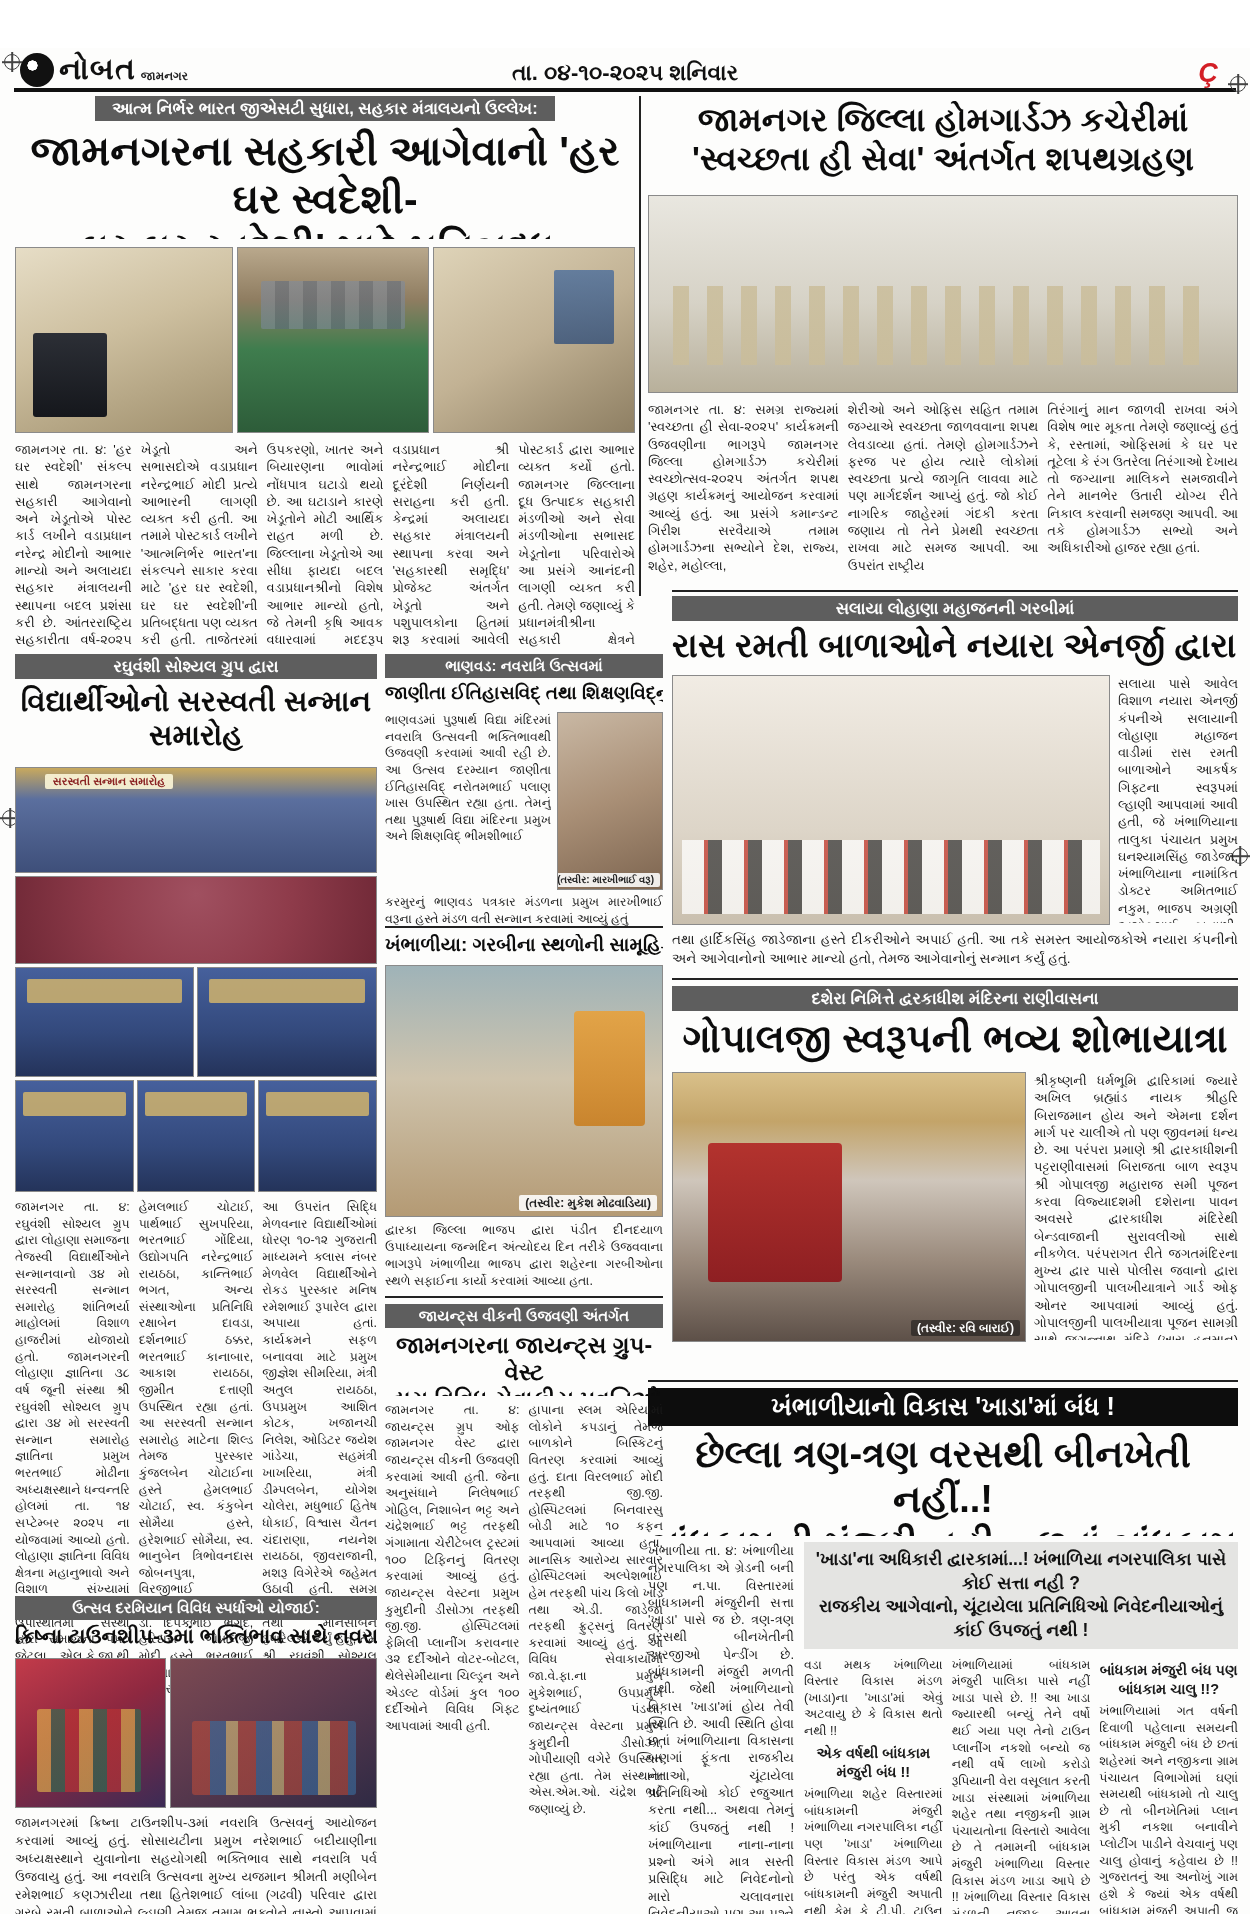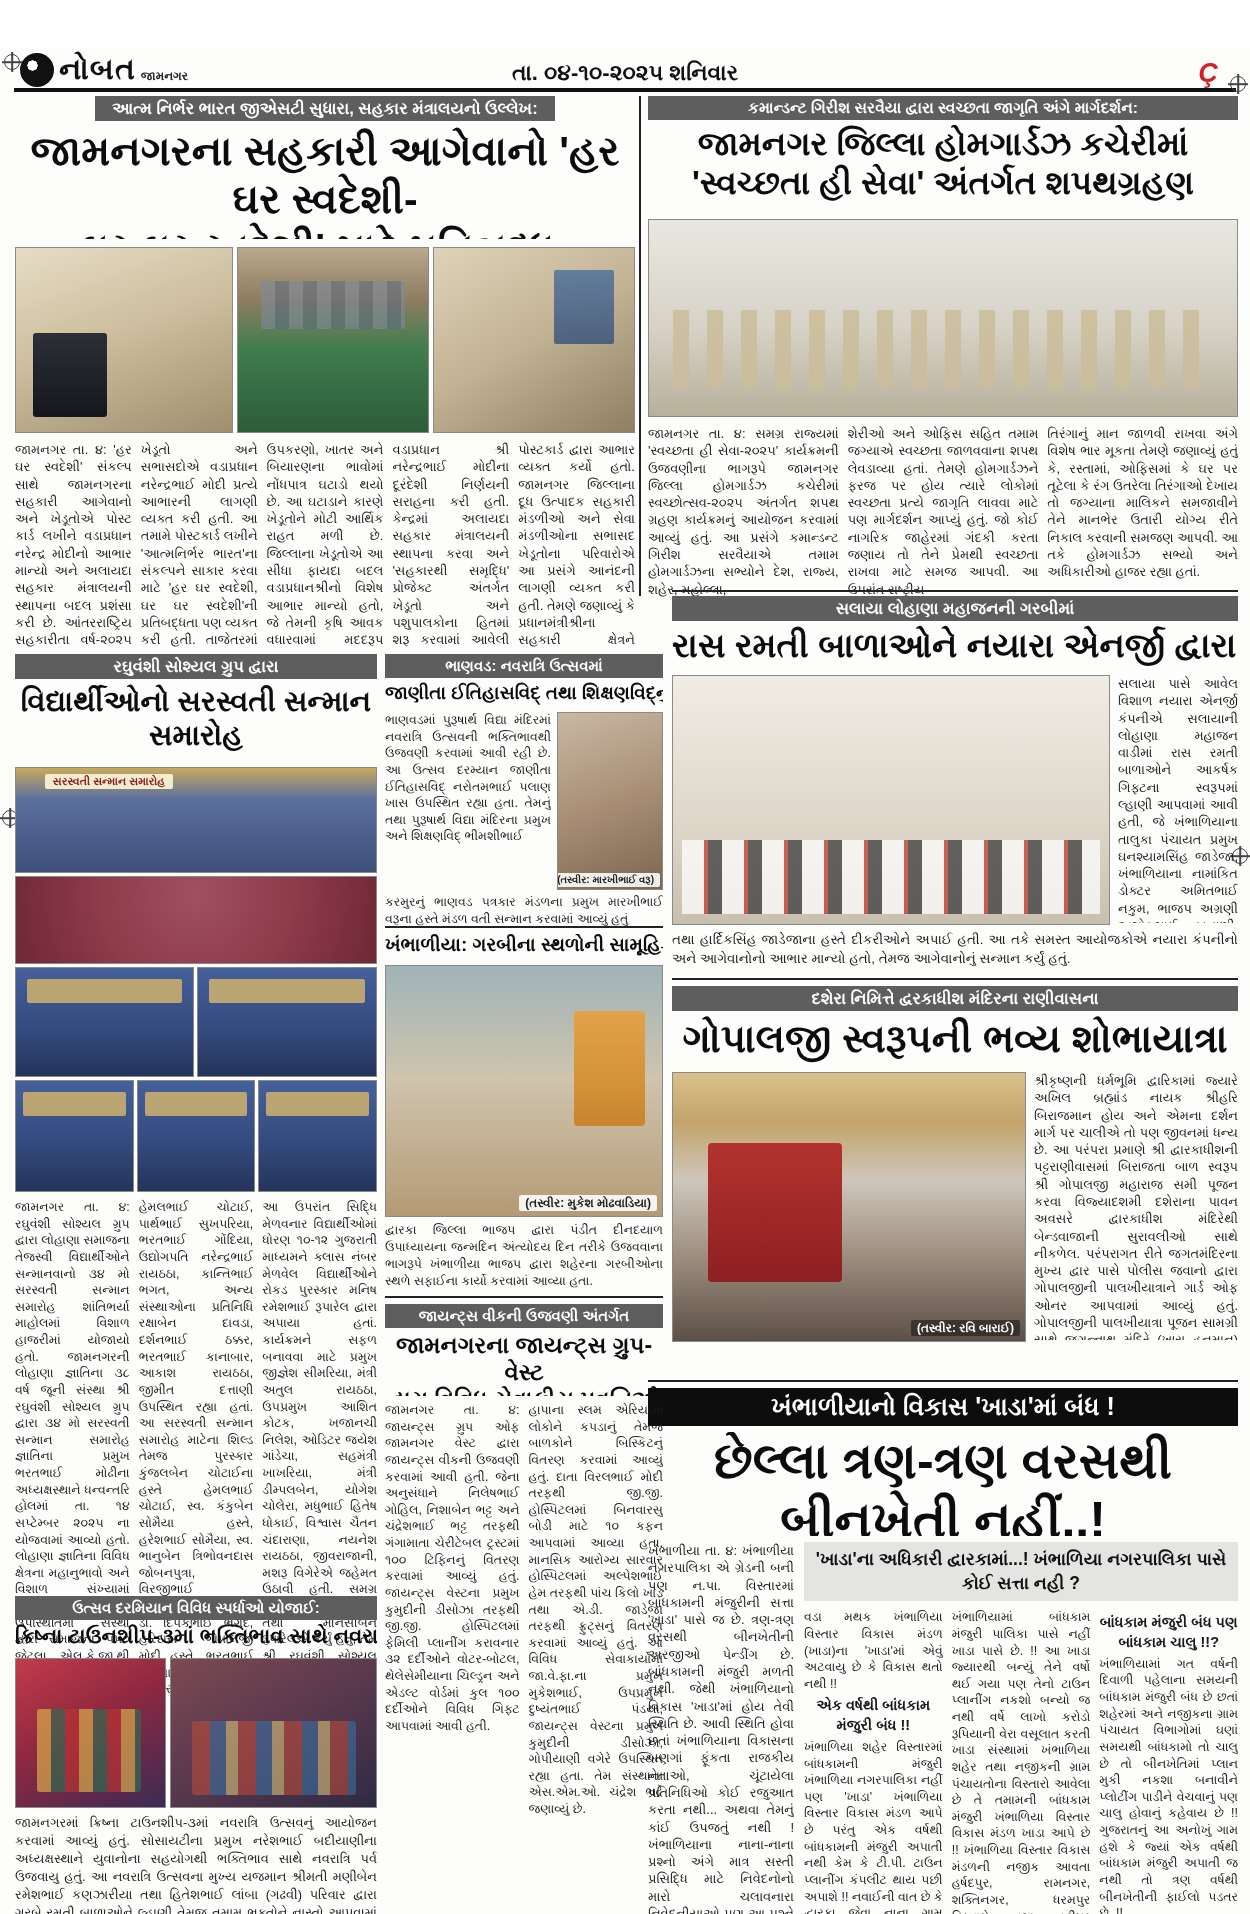--- a/index.html
+++ b/index.html
@@ -100,21 +100,20 @@
       <div class="col">ખેડૂતો અને સભાસદોએ વડાપ્રધાન નરેન્દ્રભાઈ મોદી પ્રત્યે આભારની લાગણી વ્યક્ત કરી હતી. આ તમામે પોસ્ટકાર્ડ લખીને 'આત્મનિર્ભર ભારત'ના સંકલ્પને સાકાર કરવા માટે 'હર ઘર સ્વદેશી, ઘર ઘર સ્વદેશી'ની પ્રતિબદ્ધતા પણ વ્યક્ત કરી હતી. તાજેતરમાં કેન્દ્ર સરકાર દ્વારા જીએસટી માળખામાં કરવામાં આવેલા સુધારાઓથી કૃષિ</div>
       <div class="col">ઉપકરણો, ખાતર અને બિયારણના ભાવોમાં નોંધપાત્ર ઘટાડો થયો છે. આ ઘટાડાને કારણે ખેડૂતોને મોટી આર્થિક રાહત મળી છે. જિલ્લાના ખેડૂતોએ આ સીધા ફાયદા બદલ વડાપ્રધાનશ્રીનો વિશેષ આભાર માન્યો હતો, જે તેમની કૃષિ આવક વધારવામાં મદદરૂપ થશે. જિલ્લાના સહકારી સમાજસદો, હોદ્દેદારો, ખેડૂતો અને પશુપાલકોએ</div>
       <div class="col">વડાપ્રધાન શ્રી નરેન્દ્રભાઈ મોદીના દૂરંદેશી નિર્ણયની સરાહના કરી હતી. કેન્દ્રમાં અલાયદા સહકાર મંત્રાલયની સ્થાપના કરવા અને 'સહકારથી સમૃદ્ધિ' પ્રોજેક્ટ અંતર્ગત ખેડૂતો અને પશુપાલકોના હિતમાં શરૂ કરવામાં આવેલી વિવિધ પહેલોને કારણે સહકારી ક્ષેત્રને નવી દિશા મળી છે. આ પ્રયાસો પ્રત્યે પોતાની સંપૂર્ણ પ્રતિબદ્ધતા વ્યક્ત કરવા માટે સહકારી સમુદાયે</div>
       <div class="col">પોસ્ટકાર્ડ દ્વારા આભાર વ્યક્ત કર્યો હતો. જામનગર જિલ્લાના દૂધ ઉત્પાદક સહકારી મંડળીઓ અને સેવા મંડળીઓના સભાસદ ખેડૂતોના પરિવારોએ આ પ્રસંગે આનંદની લાગણી વ્યક્ત કરી હતી. તેમણે જણાવ્યું કે પ્રધાનમંત્રીશ્રીના સહકારી ક્ષેત્રને મજબૂત બનાવવાના પ્રયાસો થકી તેમના જીવનમાં સમૃદ્ધિ અને સશક્તિકરણ આવ્યું છે.</div>
     </div>
   </div>
 
   <div class="vdiv" style="left:639px;top:48px;height:500px;"></div>
 
   <div class="blk" style="left:648px;top:48px;width:590px;">
-    <div class="kicker" style="font-size:15.5px;">કમાન્ડન્ટ ગિરીશ સરવૈયા દ્વારા સ્વચ્છતા જાગૃતિ અંગે માર્ગદર્શન:</div>
     <div class="headline" style="font-size:33px;height:90px;margin-top:5px;">
       <div>જામનગર જિલ્લા હોમગાર્ડઝ કચેરીમાં</div>
       <div>'સ્વચ્છતા હી સેવા' અંતર્ગત શપથગ્રહણ</div>
     </div>
     <div class="photo ph-guards" style="width:588px;height:196px;margin-top:4px;"></div>
     <div class="cols" style="margin-top:8px;height:196px;">
       <div class="col">જામનગર તા. ૪: સમગ્ર રાજ્યમાં 'સ્વચ્છતા હી સેવા-૨૦૨૫' કાર્યક્રમની ઉજવણીના ભાગરૂપે જામનગર જિલ્લા હોમગાર્ડઝ કચેરીમાં સ્વચ્છોત્સવ-૨૦૨૫ અંતર્ગત શપથ ગ્રહણ કાર્યક્રમનું આયોજન કરવામાં આવ્યું હતું. આ પ્રસંગે કમાન્ડન્ટ ગિરીશ સરવૈયાએ તમામ હોમગાર્ડઝના સભ્યોને દેશ, રાજ્ય, શહેર, મહોલ્લા,</div>
       <div class="col">શેરીઓ અને ઓફિસ સહિત તમામ જગ્યાએ સ્વચ્છતા જાળવવાના શપથ લેવડાવ્યા હતાં. તેમણે હોમગાર્ડઝને ફરજ પર હોય ત્યારે લોકોમાં સ્વચ્છતા પ્રત્યે જાગૃતિ લાવવા માટે પણ માર્ગદર્શન આપ્યું હતું. જો કોઈ નાગરિક જાહેરમાં ગંદકી કરતા જણાય તો તેને પ્રેમથી સ્વચ્છતા રાખવા માટે સમજ આપવી. આ ઉપરાંત રાષ્ટ્રીય</div>
       <div class="col">તિરંગાનું માન જાળવી રાખવા અંગે વિશેષ ભાર મૂકતા તેમણે જણાવ્યું હતું કે, રસ્તામાં, ઓફિસમાં કે ઘર પર તૂટેલા કે રંગ ઉતરેલા તિરંગાઓ દેખાય તો જગ્યાના માલિકને સમજાવીને તેને માનભેર ઉતારી યોગ્ય રીતે નિકાલ કરવાની સમજણ આપવી. આ તકે હોમગાર્ડઝ સભ્યો અને અધિકારીઓ હાજર રહ્યા હતાં.</div>
     </div>
@@ -139,29 +138,30 @@
       <div class="photo ph-gopal" style="width:352px;height:268px;flex:none;">
         <span class="chip dark">(તસ્વીર: રવિ બારાઈ)</span>
       </div>
       <div class="col" style="font-size:13px;height:268px;">શ્રીકૃષ્ણની ધર્મભૂમિ દ્વારિકામાં જ્યારે અખિલ બ્રહ્માંડ નાયક શ્રીહરિ બિરાજમાન હોય અને એમના દર્શન માર્ગ પર ચાલીએ તો પણ જીવનમાં ધન્ય છે. આ પરંપરા પ્રમાણે શ્રી દ્વારકાધીશની પટ્ટરાણીવાસમાં બિરાજતા બાળ સ્વરૂપ શ્રી ગોપાલજી મહારાજ સમી પૂજન કરવા વિજ્યાદશમી દશેરાના પાવન અવસરે દ્વારકાધીશ મંદિરેથી બેન્ડવાજાની સુરાવલીઓ સાથે નીકળેલ. પરંપરાગત રીતે જગતમંદિરના મુખ્ય દ્વાર પાસે પોલીસ જવાનો દ્વારા ગોપાલજીની પાલખીયાત્રાને ગાર્ડ ઓફ ઓનર આપવામાં આવ્યું હતું. ગોપાલજીની પાલખીયાત્રા પૂજન સામગ્રી સાથે જગન્નાથ મંદિરે (ખારા હનુમાન) પૂજન કરવા જવા માટે પ્રસ્થાન કર્યું હતું.</div>
     </div>
   </div>
 
   <div class="hdiv" style="left:648px;top:1332px;width:590px;"></div>
   <div class="blk" style="left:648px;top:1340px;width:590px;">
     <div class="banner-black">ખંભાળીયાનો વિકાસ 'ખાડા'માં બંધ !</div>
-    <div class="headline" style="font-size:50px;height:104px;margin-top:6px;">
+    <div class="headline" style="font-size:38px;height:104px;margin-top:6px;">
       <div>છેલ્લા ત્રણ-ત્રણ વરસથી બીનખેતી નહીં..!</div>
       <div>બાંધકામની મંજૂરી નહી... છતાં બાંધકામ ચાલુ...!</div>
     </div>
     <div style="display:flex;gap:10px;margin-top:6px;">
       <div class="col" style="flex:none;width:146px;height:400px;">ખંભાળીયા તા. ૪: ખંભાળીયા નગરપાલિકા એ ગ્રેડની બની પણ ન.પા. વિસ્તારમાં બાંધકામની મંજુરીની સત્તા 'ખાડા' પાસે જ છે. ત્રણ-ત્રણ વરસથી બીનખેતીની અરજીઓ પેન્ડીંગ છે. બાંધકામની મંજુરી મળતી નથી. જેથી ખંભાળિયાનો વિકાસ 'ખાડા'માં હોય તેવી સ્થિતિ છે. આવી સ્થિતિ હોવા છતાં ખંભાળિયાના વિકાસના બણગાં ફૂંકતા રાજકીય નેતાઓ, ચૂંટાયેલા પ્રતિનિધિઓ કોઈ રજુઆત કરતા નથી... અથવા તેમનું કાંઈ ઉપજતું નથી ! ખંભાળિયાના નાના-નાના પ્રશ્નો અંગે માત્ર સસ્તી પ્રસિદ્ધિ માટે નિવેદનોનો મારો ચલાવનારા નિવેદનીયાઓ પણ આ પ્રશ્ને મુંગા થઈ ગયા છે. ખંભાળિયા ન.પા. સી ગ્રેડમાંથી એ ગ્રેડની બની પણ</div>
       <div style="flex:1;">
         <div class="subhead-box">
           <div>'ખાડા'ના અધિકારી દ્વારકામાં...! ખંભાળિયા નગરપાલિકા પાસે કોઈ સત્તા નહી ?</div>
+          <div>રાજકીય આગેવાનો, ચૂંટાયેલા પ્રતિનિધિઓ નિવેદનીયાઓનું કાંઈ ઉપજતું નથી !</div>
         </div>
         <div style="display:flex;gap:9px;margin-top:8px;height:310px;overflow:hidden;">
           <div class="col" style="font-size:12.5px;">
             <span>વડા મથક ખંભાળિયા વિસ્તાર વિકાસ મંડળ (ખાડા)ના 'ખાડા'માં એવું અટવાયુ છે કે વિકાસ થતો નથી !!</span>
             <div class="col-sub">એક વર્ષથી બાંધકામ મંજુરી બંધ !!</div>
             <span>ખંભાળિયા શહેર વિસ્તારમાં બાંધકામની મંજુરી ખંભાળિયા નગરપાલિકા નહીં પણ 'ખાડા' ખંભાળિયા વિસ્તાર વિકાસ મંડળ આપે છે પરંતુ એક વર્ષથી બાંધકામની મંજુરી અપાતી નથી કેમ કે ટી.પી. ટાઉન પ્લાનીંગ કંપલીટ થાય પછી અપાશે !! નવાઈની વાત છે કે દ્વારકા જેવા નાના ગ્રામ પાલિકામાં પણ બાંધકામ મંજુરી નગરપાલિકા પાસે છે પણ જિલ્લાના વડા મથક</span>
           </div>
           <div class="col" style="font-size:12.5px;">ખંભાળિયામાં બાંધકામ મંજુરી પાલિકા પાસે નહીં ખાડા પાસે છે. !! આ ખાડા જ્યારથી બન્યું તેને વર્ષો થઈ ગયા પણ તેનો ટાઉન પ્લાનીંગ નકશો બન્યો જ નથી વર્ષે લાખો કરોડો રૂપિયાની વેરા વસૂલાત કરતી ખાડા સંસ્થામાં ખંભાળિયા શહેર તથા નજીકની ગ્રામ પંચાયતોના વિસ્તારો આવેલા છે તે તમામની બાંધકામ મંજુરી ખંભાળિયા વિસ્તાર વિકાસ મંડળ ખાડા આપે છે !! ખંભાળિયા વિસ્તાર વિકાસ મંડળની નજીક આવતા હર્ષદપુર, રામનગર, શક્તિનગર, ધરમપુર વિસ્તારો તથા હરીપર સહિતના ગામોમાં પણ ત્રણ વર્ષથી બીનખેતીની પ્રક્રિયા</div>
           <div class="col" style="font-size:12.5px;">
             <div class="col-sub">બાંધકામ મંજુરી બંધ પણ બાંધકામ ચાલુ !!?</div>

